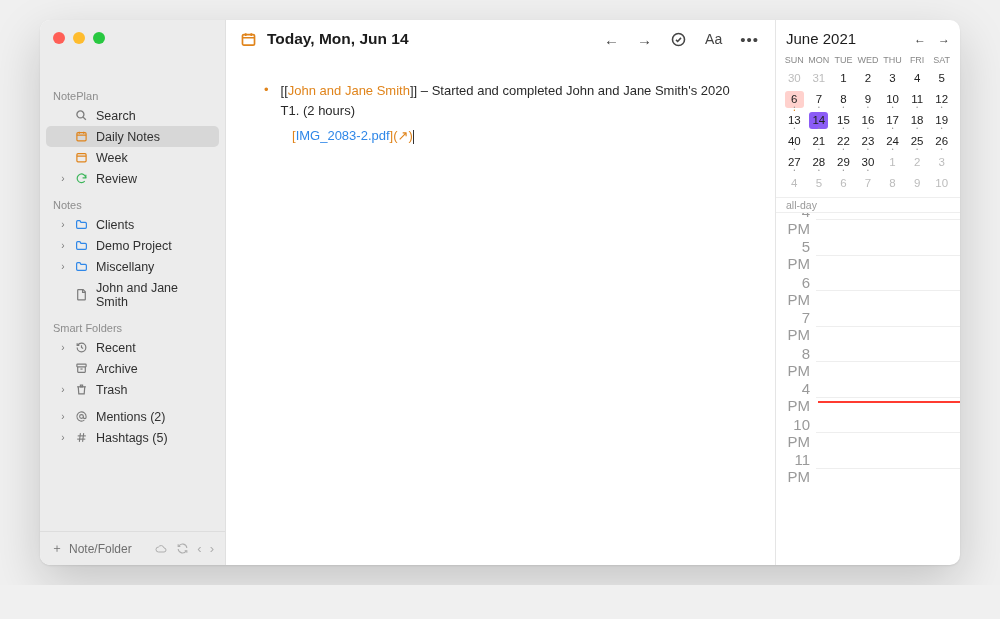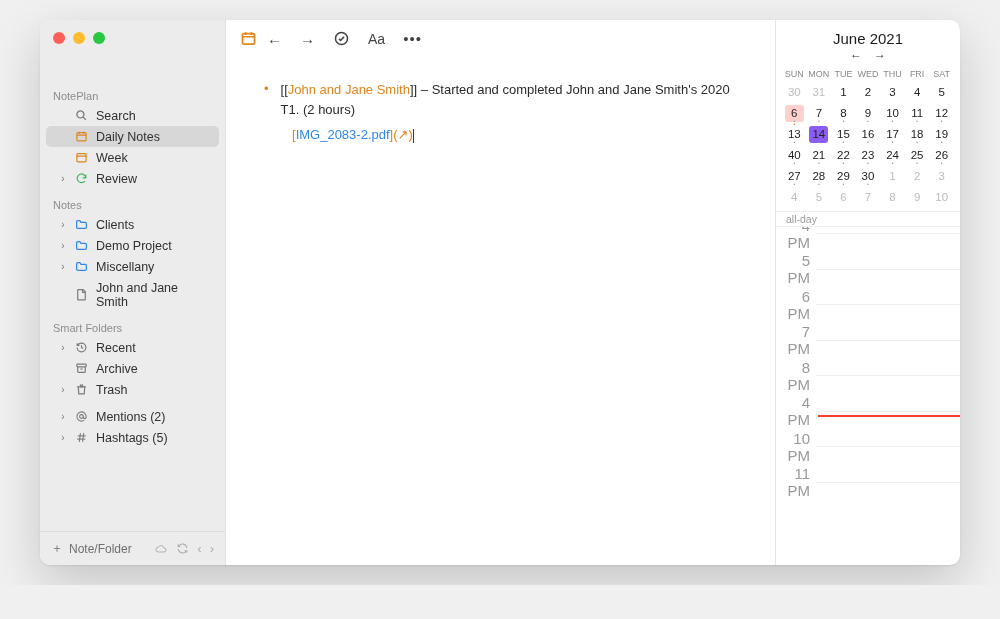--- a/index.html
+++ b/index.html
@@ -111,21 +111,20 @@
   .calpanel {
     width: 185px;
     border-left:1px solid #e5e5e5;
     display:flex;
     flex-direction:column;
     font-size:12px;
   }
   .calhead {
     display:flex; align-items:center; justify-content:space-between;
     padding: 10px 10px 6px 10px;
-    flex-direction: column;
   }
   .calhead .month { font-size:15px; font-weight:400; color:#1c1c1c; }
   .calhead .nav { display:flex; gap:12px; color:#333; }
   .calgrid {
     padding: 0 6px 4px;
   }
   .dayrow { display:grid; grid-template-columns: repeat(7, 1fr); text-align:center; }
   .daylbl { font-size:9px; color:#888; padding:2px 0; font-weight:500; }
   .dcell {
     padding: 3px 0 1px; font-size:11.5px; color:#222; position:relative; line-height:1.3;
@@ -333,20 +332,21 @@
   <div class="editor">
     <div class="editor-header">
       <span class="cal-ic">
         <svg width="17" height="17" viewBox="0 0 24 24" fill="none" stroke="currentColor" stroke-width="2.4">
             <rect x="3.5" y="5" width="17" height="15" rx="2"></rect>
             <line x1="3.5" y1="9.5" x2="20.5" y2="9.5"></line>
             <line x1="8" y1="3" x2="8" y2="7"></line>
             <line x1="16" y1="3" x2="16" y2="7"></line>
           </svg>
       </span>
+      <span class="title">Today, Mon, Jun 14</span>
       <div class="tools">
         <span class="tool">←</span>
         <span class="tool">→</span>
         <span class="tool">
           <svg width="17" height="17" viewBox="0 0 24 24" fill="none" stroke="currentColor" stroke-width="2.2">
               <circle cx="12" cy="12" r="8.5"></circle>
               <path d="M8.5 12.5l2.3 2.3 4.7-5.1"></path>
             </svg>
         </span>
         <span class="tool" style="font-size:14px;">Aa</span>

